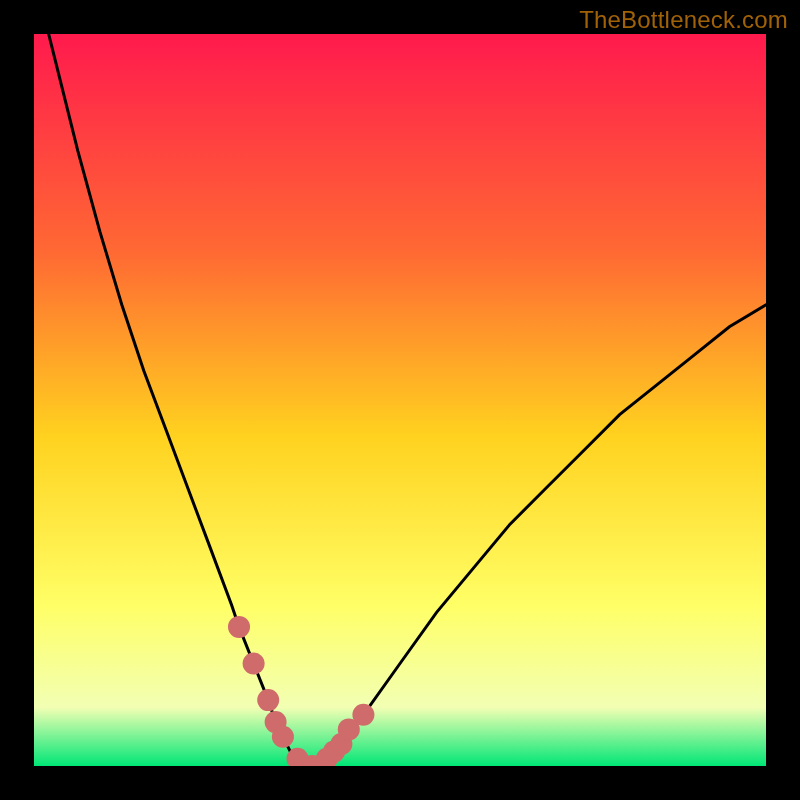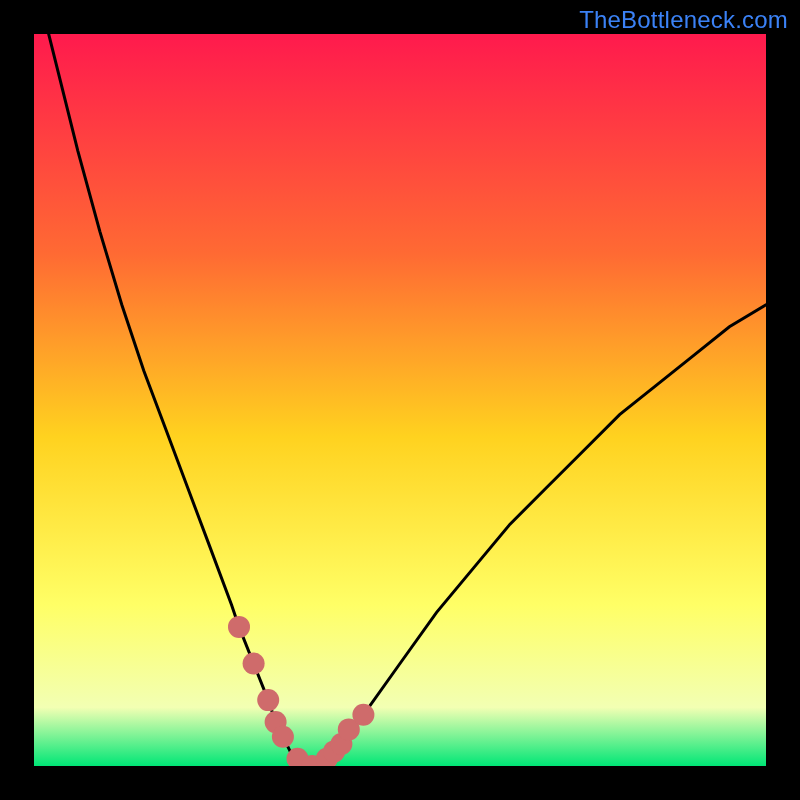--- a/index.html
+++ b/index.html
@@ -24,21 +24,21 @@
     top: 34px;
     left: 34px;
     width: 732px;
     height: 732px;
     overflow: hidden;
   }
   .attribution {
     position: absolute;
     top: 6px;
     right: 12px;
-    color: #3b82f6;
+    color: #a16207;
     font-size: 24px;
     font-weight: 400;
     letter-spacing: 0.2px;
   }
   svg {
     display: block;
   }
 </style>
 </head>
 <body>

